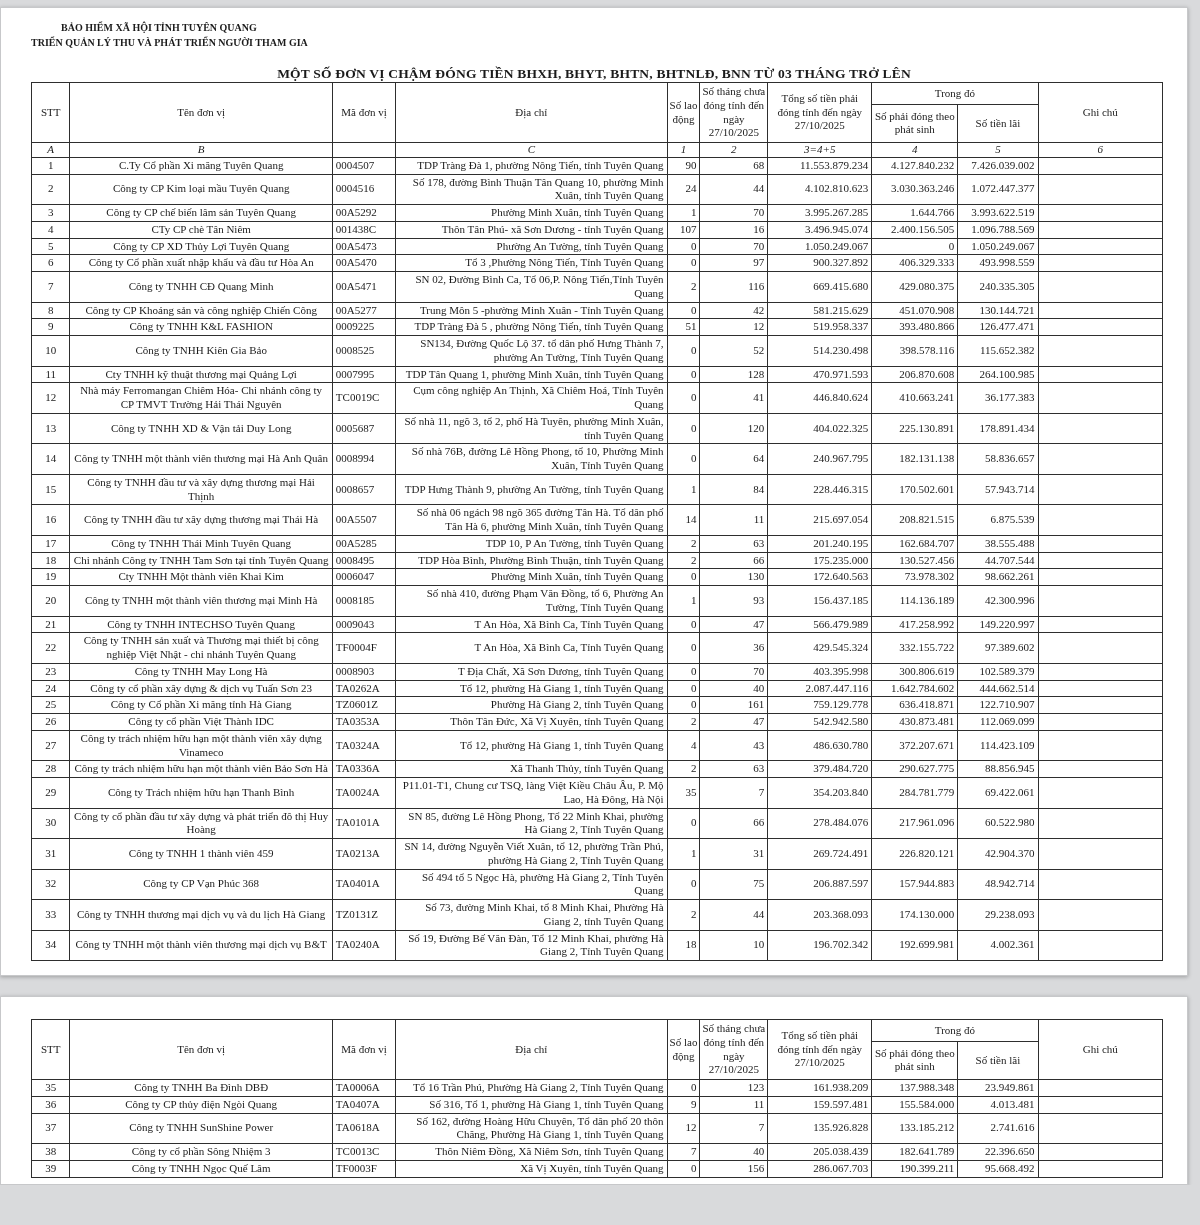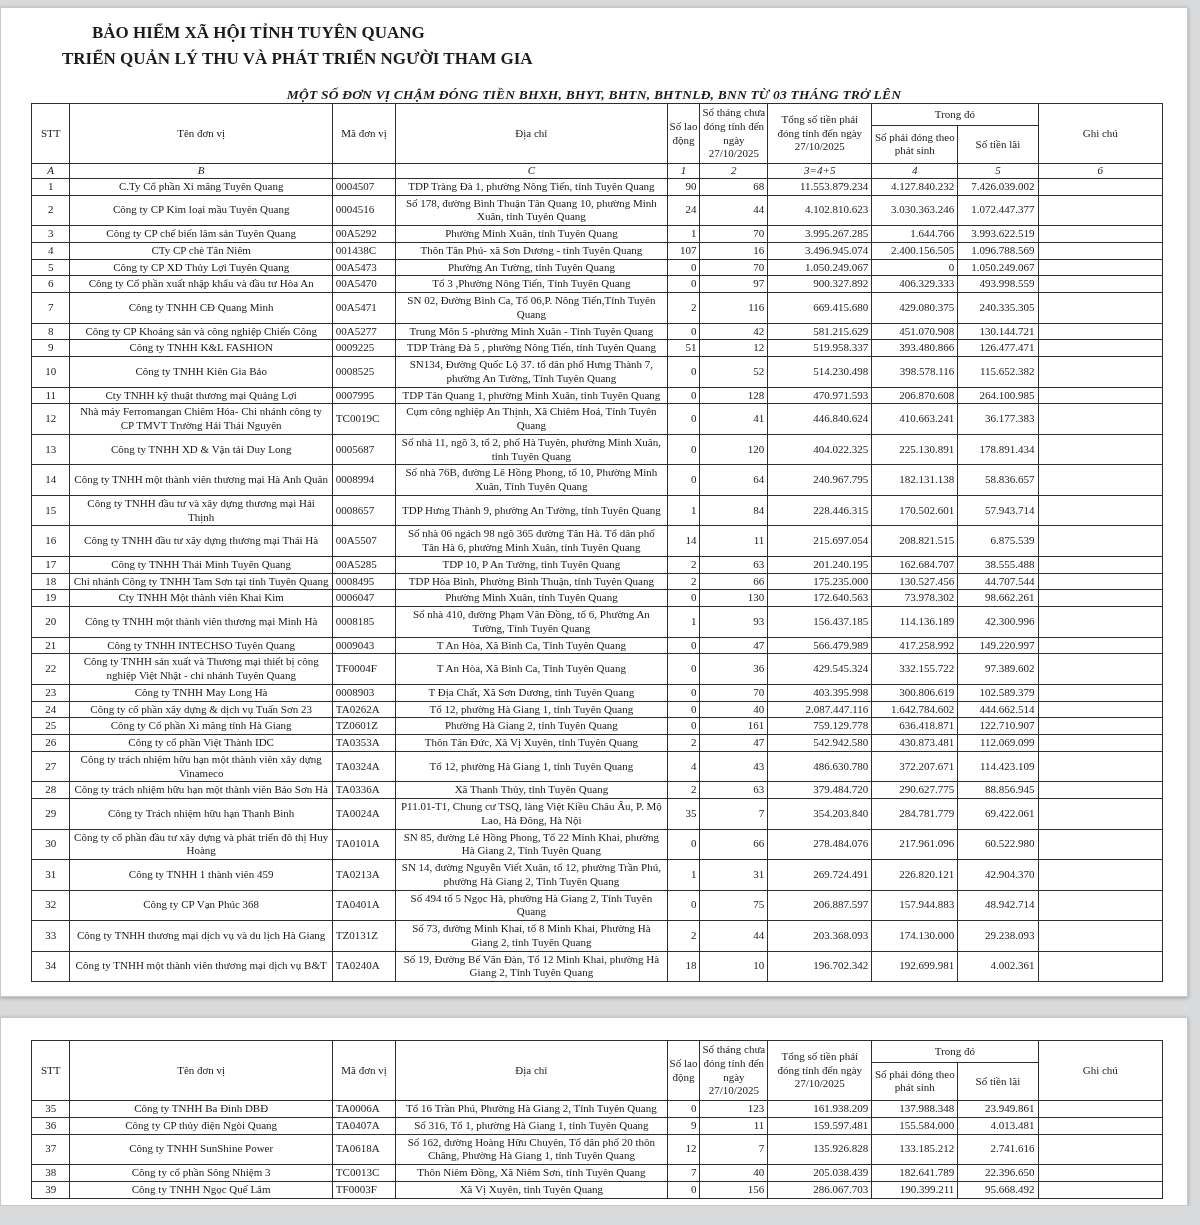--- a/index.html
+++ b/index.html
@@ -10,25 +10,25 @@
     color:#1b1b1b;
   }
   .page{padding:7px 12px 0 0;}
   .panel{
     background:#ffffff;
     box-shadow:0 1px 4px rgba(0,0,0,.28);
     border:1px solid #c7c8ca;
   }
   .panel-1{padding:12px 0 14px 0;}
   .panel-2{margin-top:20px;padding:22px 0 6px 0;}
-  .org-block{margin-left:61px;font-size:17px;font-weight:bold;line-height:1.5;}
+  .org-block{margin-left:30px;font-size:10px;font-weight:bold;line-height:1.5;}
   .org-line-1{margin-left:30px;}
   .doc-title{
     text-align:center;font-weight:bold;font-size:13.5px;
-    margin:16px 40px 0 40px;letter-spacing:.2px;font-style:italic;
+    margin:16px 40px 0 40px;letter-spacing:.2px;
   }
   .doc-subtitle{text-align:center;font-weight:bold;font-size:12.5px;margin:4px 0 12px 0;}
   table.debt-table{
     border-collapse:collapse;
     width:calc(100% - 54px);
     margin:0 24px 0 30px;
     table-layout:fixed;
     font-size:11px;
   }
   .debt-table th,.debt-table td{
@@ -38,21 +38,21 @@
     line-height:1.25;
     word-wrap:break-word;
   }
   .debt-table thead th{
     font-weight:normal;text-align:center;font-size:11px;padding:2px 2px;
   }
   .letters td{text-align:center;font-style:italic;padding:0 2px;}
   .c-stt{text-align:center;}
   .c-name{text-align:center;}
   .c-code{text-align:left;}
-  .c-addr{text-align:center;}
+  .c-addr{text-align:right;}
   .c-num{text-align:right;}
   .c-money{text-align:right;}
   .c-note{text-align:left;}
 </style>
 </head>
 <body>
 
 <div class="page">
 
   <div class="panel panel-1">

